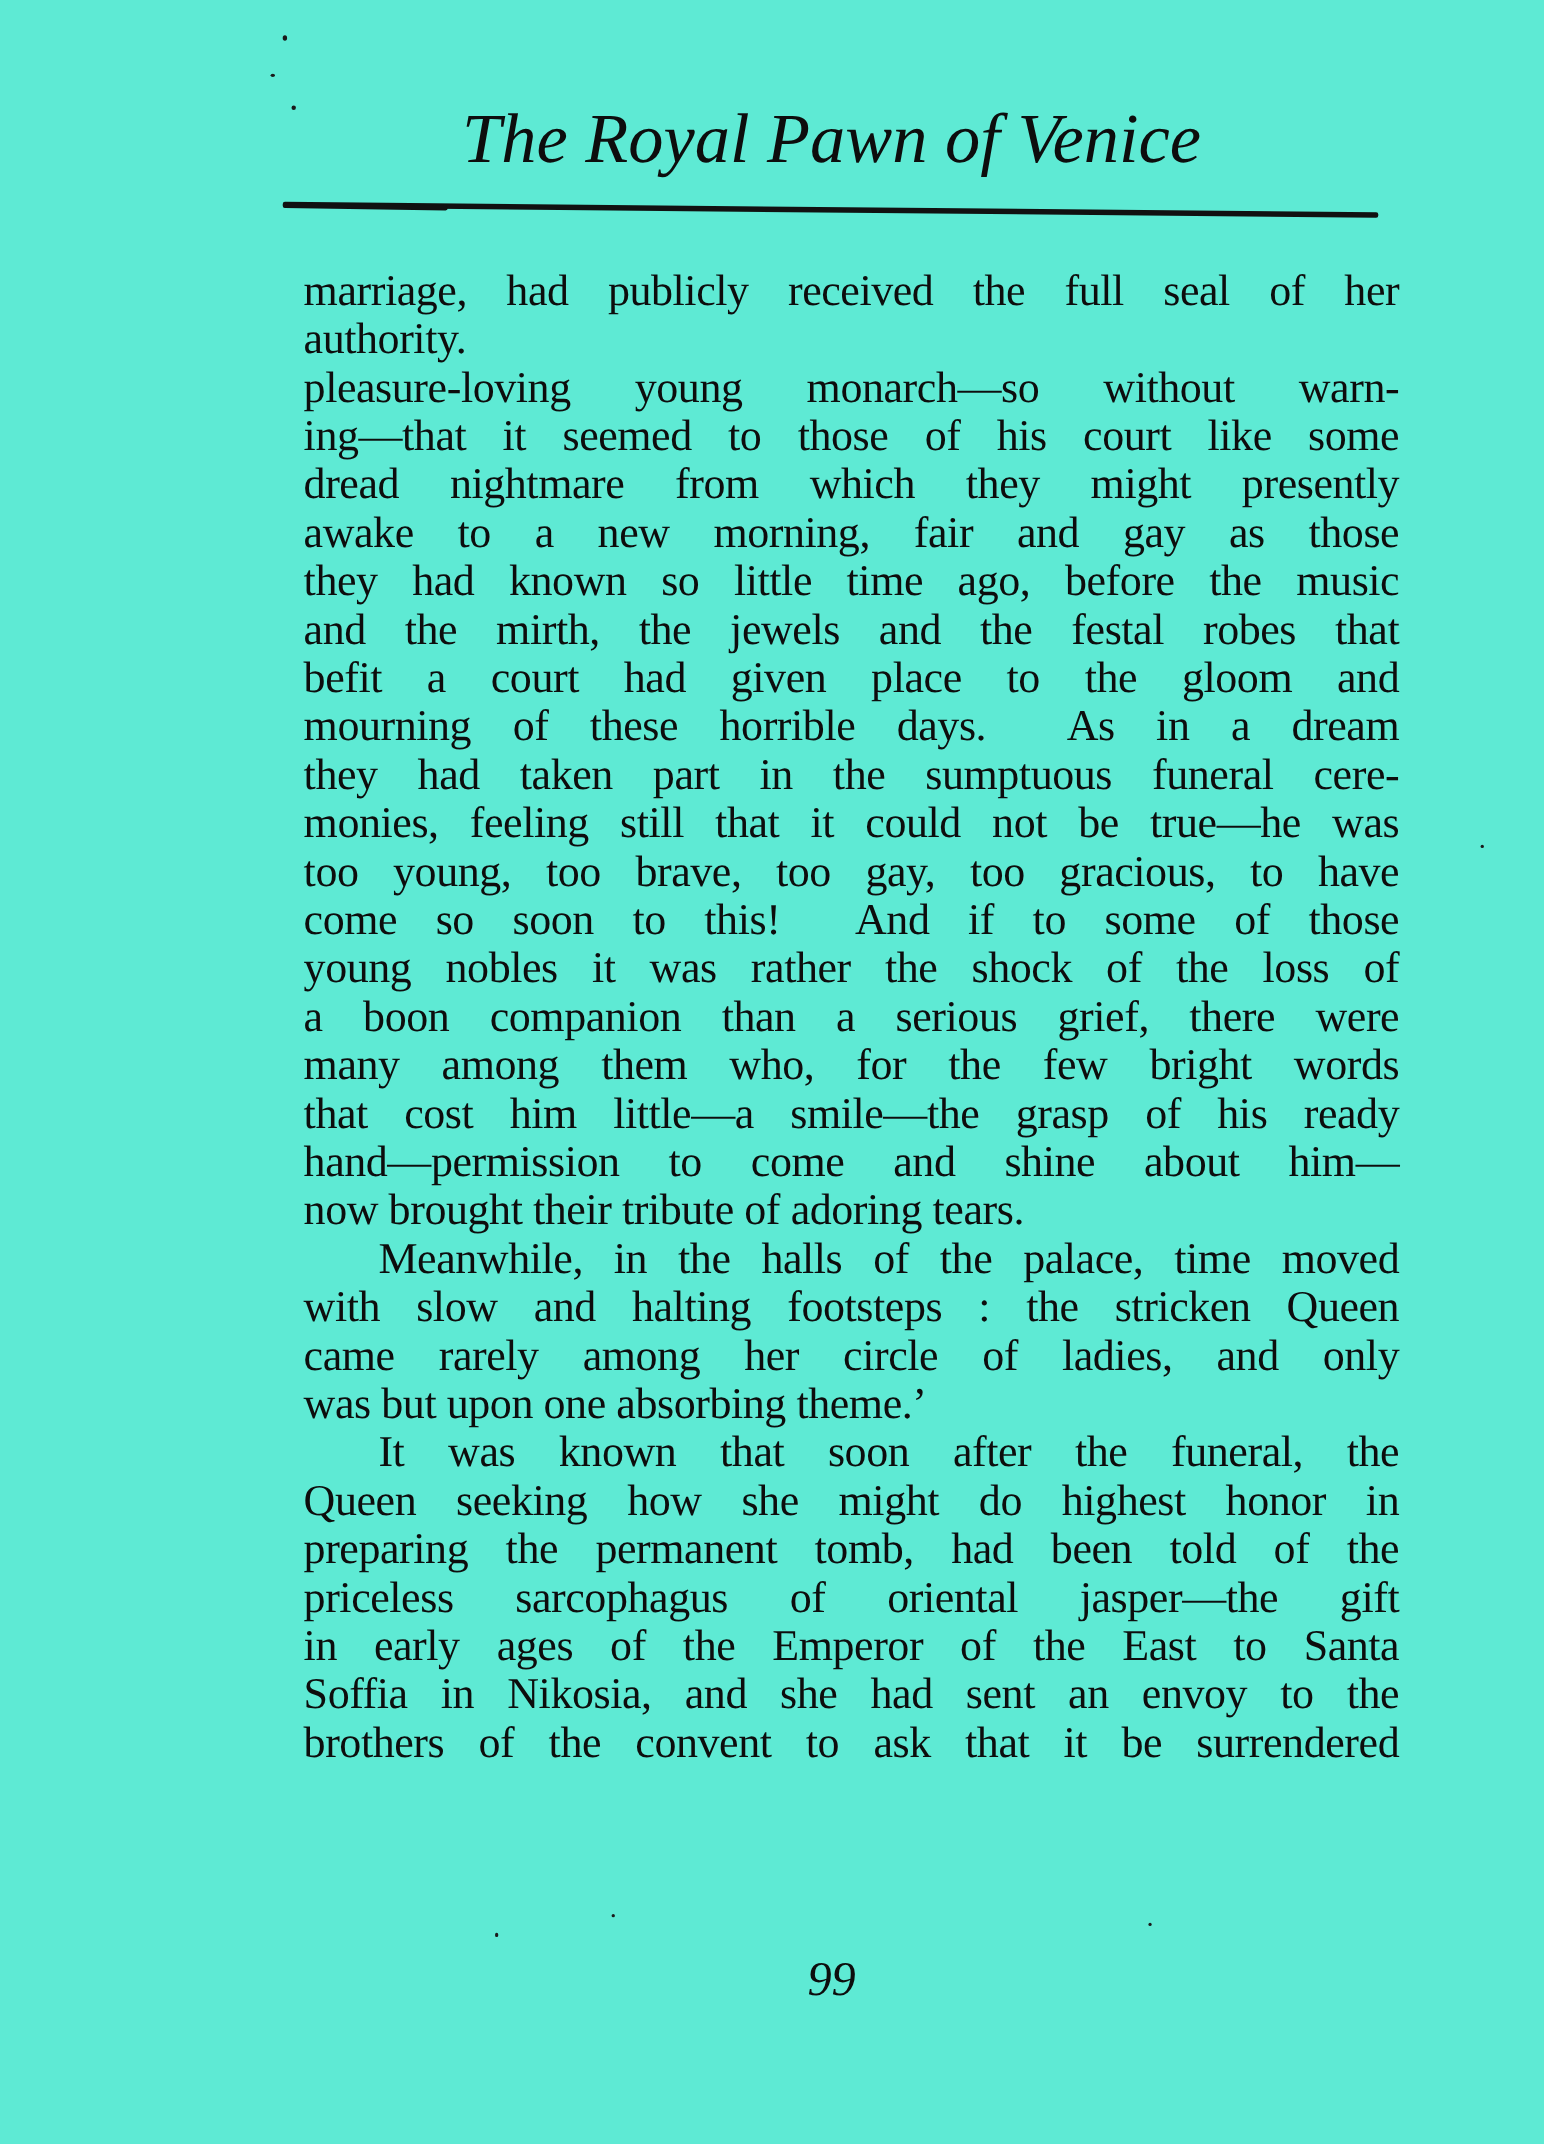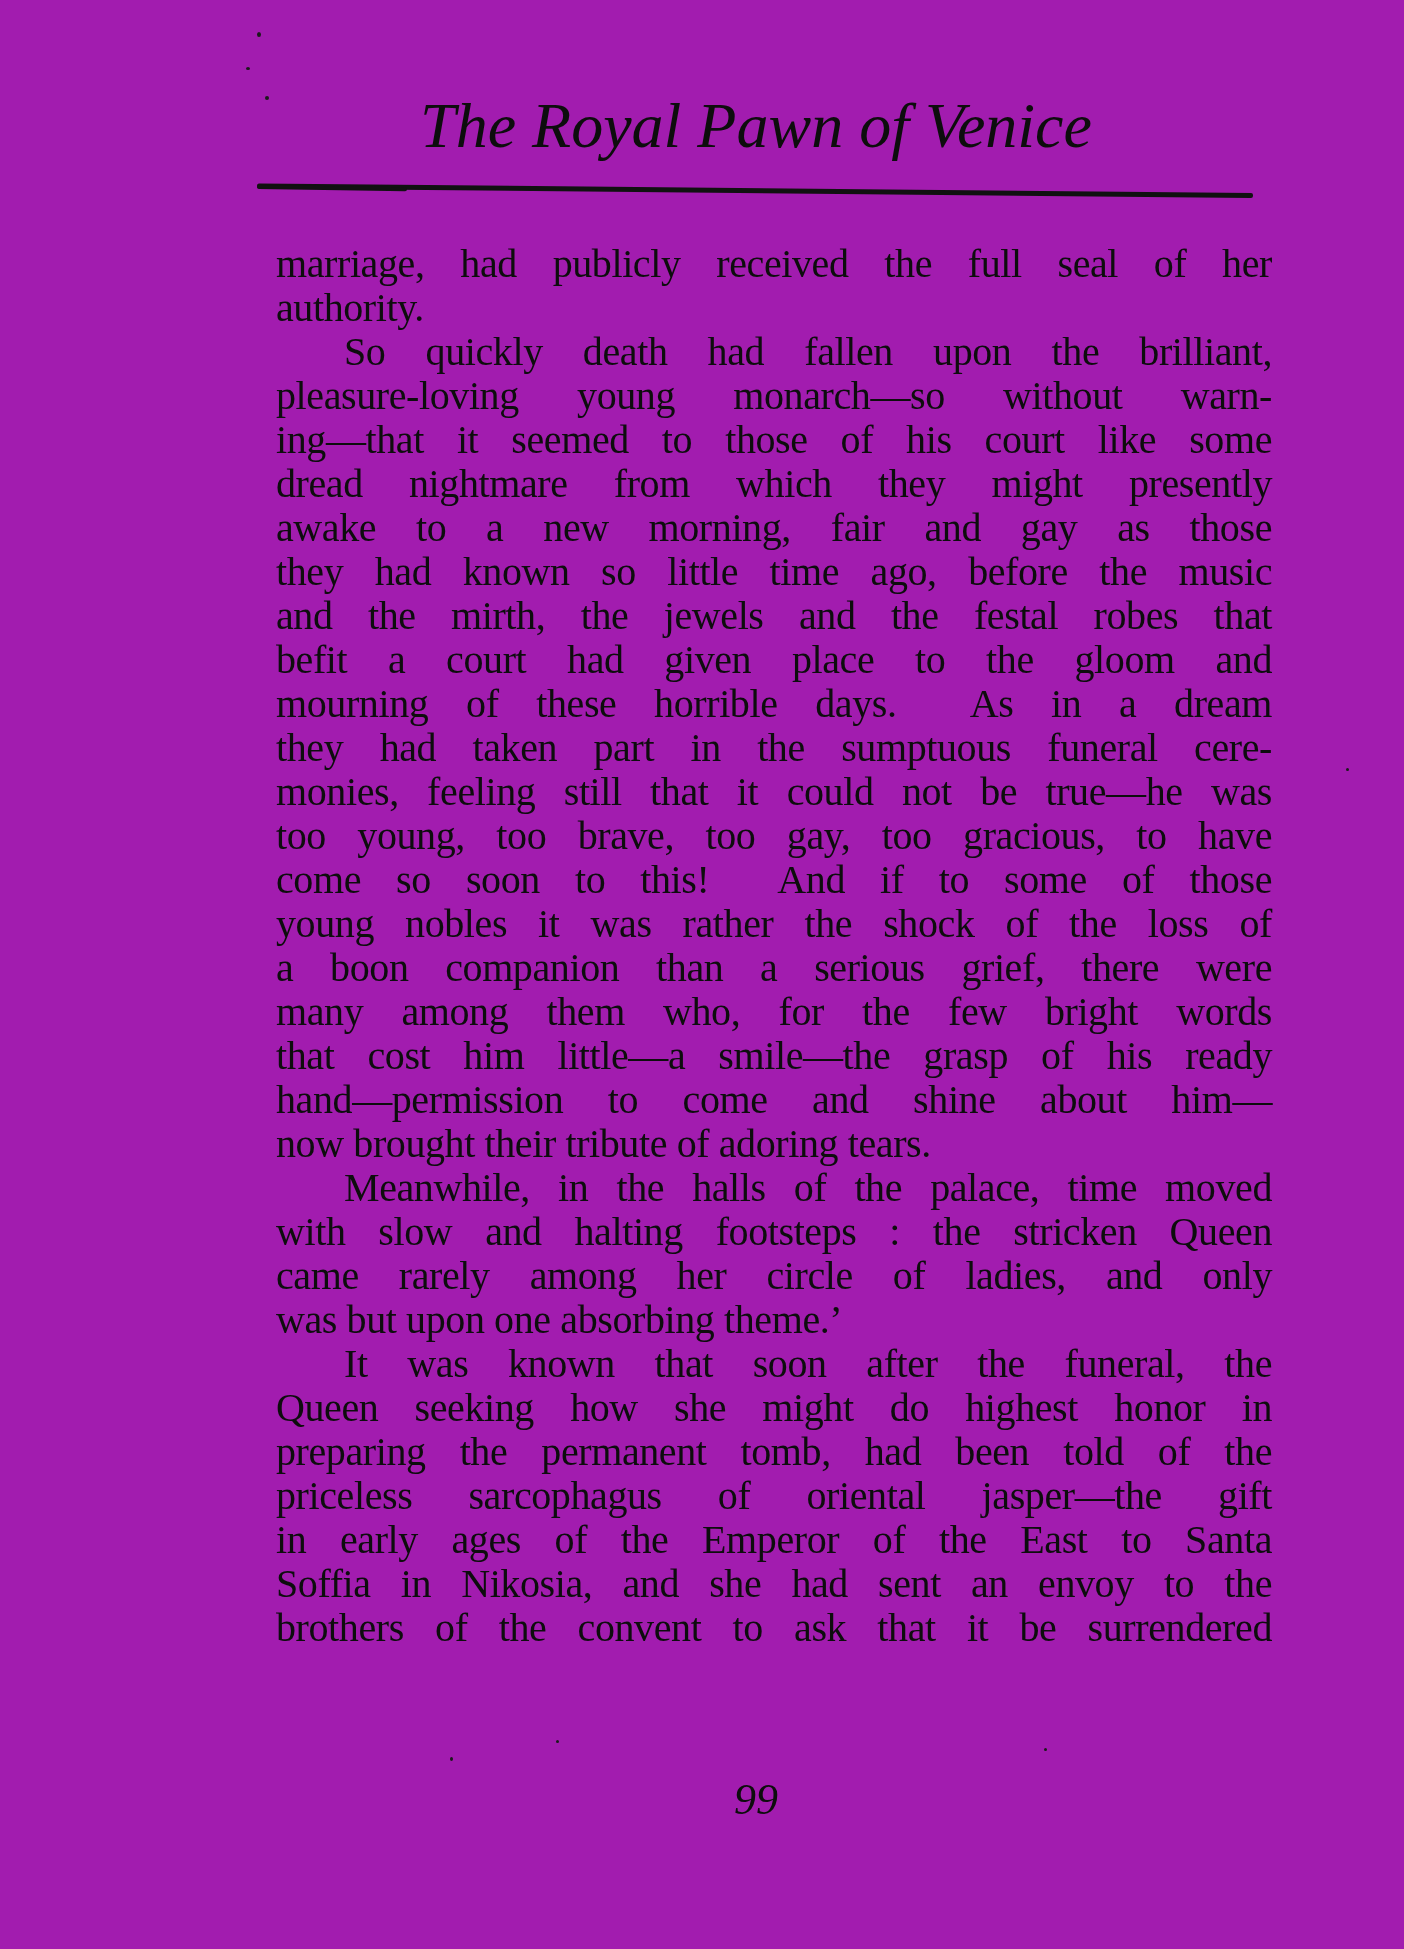--- a/index.html
+++ b/index.html
@@ -4,21 +4,21 @@
 <style>
   html, body {
     margin: 0;
     padding: 0;
     background: #ffffff;
   }
   .page {
     position: relative;
     width: 1404px;
     height: 1949px;
-    background: #a21caf;
+    background: #5eead4;
     overflow: hidden;
     font-family: "Liberation Serif", "DejaVu Serif", serif;
     color: #0d0d0d;
   }
   .running-header {
     position: absolute;
     left: 258px;
     top: 88px;
     width: 996px;
     text-align: center;
@@ -95,21 +95,20 @@
 
 <div class="page">
 
   <div class="running-header">The Royal Pawn of Venice</div>
 
   <div class="header-rule"></div>
 
   <div class="page-text">
       <div class="line">marriage, had publicly received the full seal of her</div>
       <div class="line last">authority.</div>
-      <div class="line indent">So quickly death had fallen upon the brilliant,</div>
       <div class="line">pleasure-loving young monarch—so without warn-</div>
       <div class="line">ing—that it seemed to those of his court like some</div>
       <div class="line">dread nightmare from which they might presently</div>
       <div class="line">awake to a new morning, fair and gay as those</div>
       <div class="line">they had known so little time ago, before the music</div>
       <div class="line">and the mirth, the jewels and the festal robes that</div>
       <div class="line">befit a court had given place to the gloom and</div>
       <div class="line">mourning of these horrible days.  As in a dream</div>
       <div class="line">they had taken part in the sumptuous funeral cere-</div>
       <div class="line">monies, feeling still that it could not be true—he was</div>

